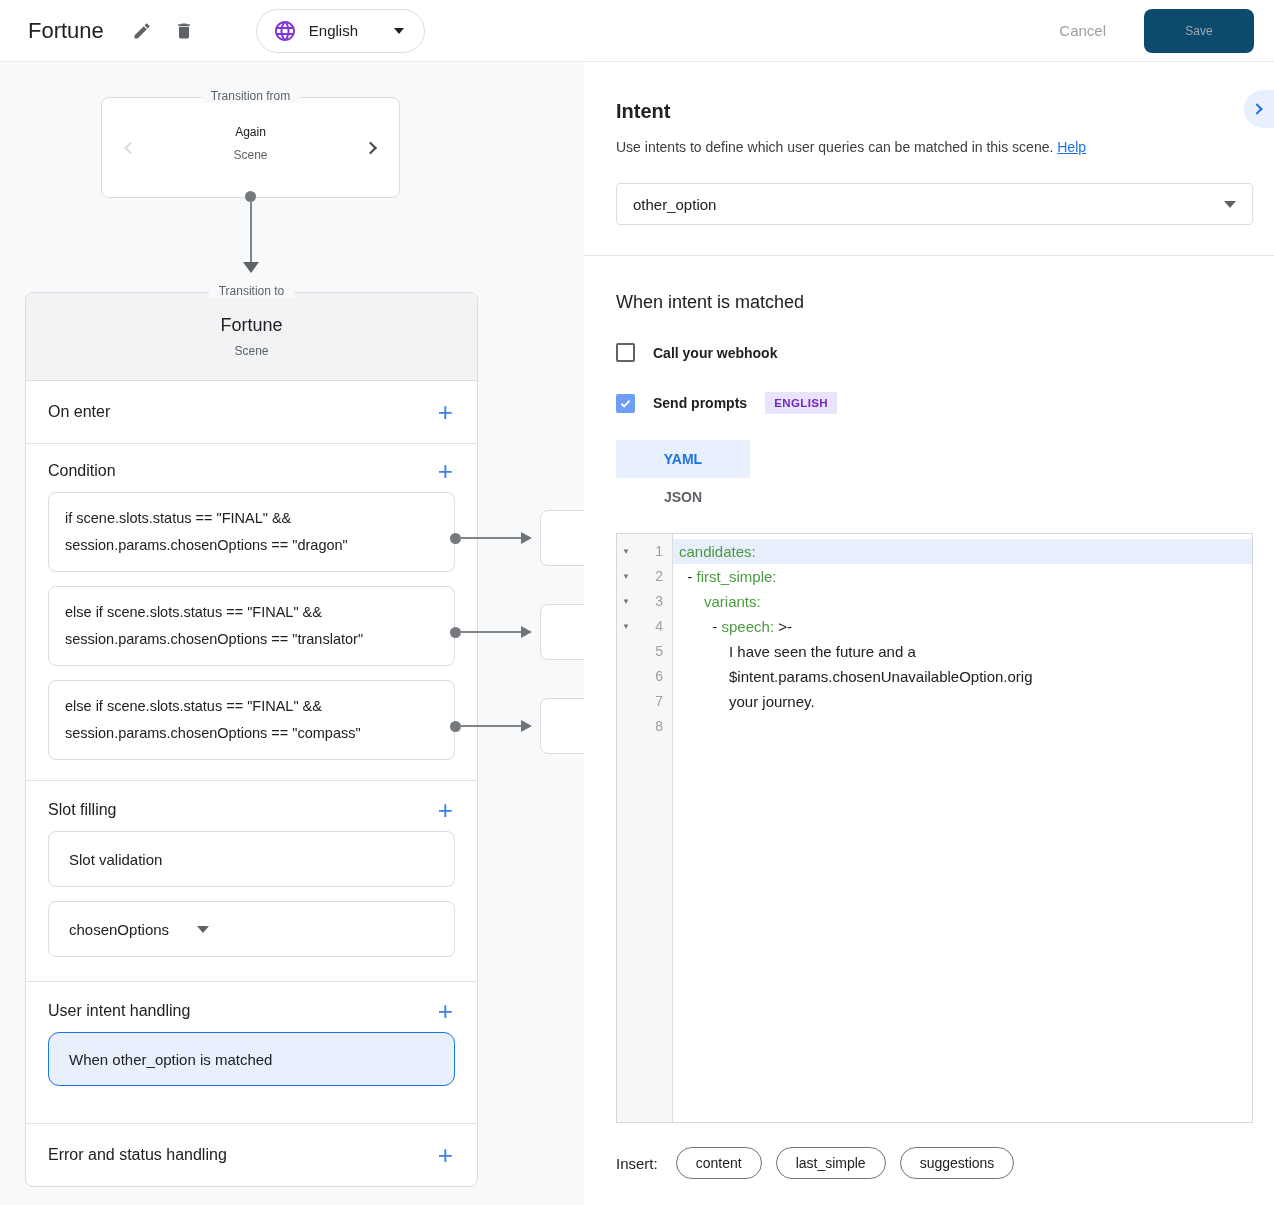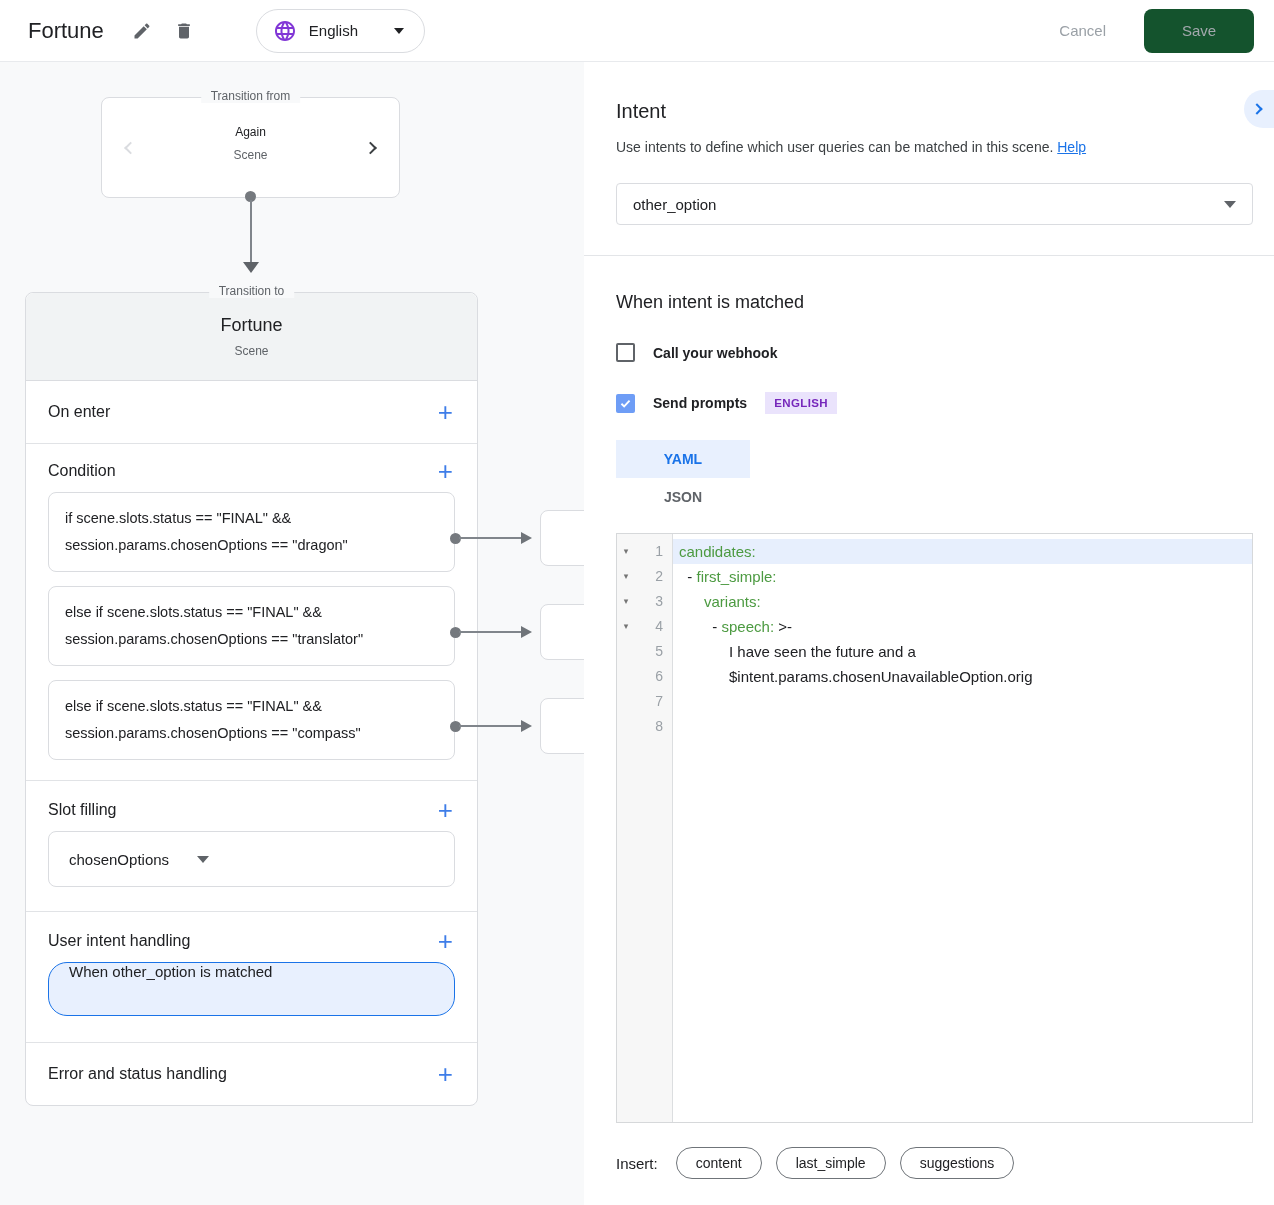--- a/index.html
+++ b/index.html
@@ -16,21 +16,21 @@
   .tb-left{display:flex;align-items:center;}
   .tb-title{font-size:22px;color:#202124;margin-right:24px;}
   .icon-btn{padding:4px;margin-right:14px;display:flex;align-items:center;}
   .lang-pill{display:flex;align-items:center;border:1px solid #dadce0;border-radius:24px;
              height:44px;padding:0 20px 0 16px;margin-left:44px;font-size:15px;color:#202124;background:#fff;}
   .lang-pill .lbl{margin-left:12px;}
   .caret{width:0;height:0;border-left:5px solid transparent;border-right:5px solid transparent;
          border-top:6px solid #202124;margin-left:36px;}
   .tb-right{display:flex;align-items:center;}
   .cancel-btn{font-size:15px;color:#9aa0a6;margin-right:38px;}
-  .save-btn{width:110px;height:44px;border-radius:8px;background:#14532d;color:#a3a8ad;font-size:15px;}
+  .save-btn{width:110px;height:44px;border-radius:8px;background:#0c4a6e;color:#a3a8ad;font-size:12px;}
 
   
   .main{display:flex;height:1143px;}
   .left-pane{position:relative;flex:none;width:584px;background:#f8f9fa;overflow:hidden;}
   .right-pane{position:relative;flex:1;background:#fff;padding-left:32px;}
 
   
   .from-card{position:absolute;left:101px;top:35px;width:299px;height:101px;background:#fff;
              border:1px solid #dadce0;border-radius:8px;}
   .legend{position:absolute;top:-9px;left:50%;transform:translateX(-50%);background:#f8f9fa;
@@ -64,36 +64,36 @@
   .cond-box{margin:0 22px 14px;border:1px solid #dadce0;border-radius:8px;background:#fff;
             padding:12px 16px;font-size:14.5px;line-height:27px;color:#202124;cursor:pointer;}
   .cond-pad{padding-bottom:6px;}
   .slot-box{margin:0 22px 14px;height:56px;border:1px solid #dadce0;border-radius:8px;background:#fff;
             display:flex;align-items:center;padding:0 20px;font-size:15px;color:#202124;cursor:pointer;}
   .tri{width:0;height:0;border-left:6px solid transparent;border-right:6px solid transparent;
        border-top:7px solid #5f6368;}
   .slot-box .tri{margin-left:28px;}
   .pad-b24{padding-bottom:10px;}
   .pad-b22{padding-bottom:22px;}
-  .sel-box{margin:0 22px 4px;height:54px;background:var(--sel-bg);border:1.5px solid var(--accent);
-           border-radius:19px;display:flex;align-items:flex-start;padding:0 20px;font-size:15px;color:#202124;cursor:pointer;}
+  .sel-box{margin:0 22px 15px;height:54px;background:var(--sel-bg);border:1.5px solid var(--accent);
+           border-radius:11px;display:flex;align-items:center;padding:0 20px;font-size:15px;color:#202124;cursor:pointer;}
 
   
   .cg-dot{position:absolute;left:450px;width:11px;height:11px;border-radius:50%;background:#75797e;}
   .cg-line{position:absolute;left:459px;width:62px;height:2px;background:#80858b;}
   .cg-arrow{position:absolute;left:521px;width:0;height:0;border-top:6px solid transparent;
             border-bottom:6px solid transparent;border-left:11px solid #6f7479;}
   .cg-box{position:absolute;left:540px;width:62px;height:56px;background:#fff;border:1px solid #dadce0;border-radius:8px;}
 
   
   .collapse-btn{position:absolute;right:0;top:28px;width:30px;height:38px;background:var(--sel-bg);
                 border-radius:19px 0 0 19px;display:flex;align-items:center;justify-content:flex-start;padding-left:9px;}
   .chev-r{width:8px;height:8px;border-top:2.5px solid var(--accent);border-right:2.5px solid var(--accent);
           transform:rotate(45deg);}
-  .panel-title{margin-top:38px;font-size:20px;font-weight:400;color:#202124;}
+  .panel-title{margin-top:38px;font-size:20px;font-weight:700;color:#202124;}
   .panel-desc{margin-top:16px;font-size:14px;color:#3c4043;}
   .link{color:var(--accent);text-decoration:underline;cursor:pointer;}
   .link.plain{text-decoration:none;}
   .select-box{margin-top:28px;margin-right:21px;height:42px;border:1px solid #dadce0;border-radius:4px;
               display:flex;align-items:center;justify-content:space-between;padding:0 16px;
               font-size:15px;color:#202124;cursor:pointer;background:#fff;}
   .divider{border-bottom:1px solid #e3e5e8;margin:30px 0 0 -32px;}
   .matched-heading{margin-top:36px;font-size:18px;font-weight:400;color:#202124;}
   .cb-row{display:flex;align-items:center;margin-top:30px;}
   .cb{width:19px;height:19px;border:2px solid #5f6368;border-radius:2px;flex:none;background:#fff;}
@@ -204,20 +204,23 @@
             </div>
           </div>
       </div>
 
       <div class="sec pad-b24">
         <div class="sec-head">
           <span class="sec-label">Slot filling</span>
           <button class="plus">+</button>
         </div>
         <div class="slot-box">
+          <span>Slot validation</span>
+        </div>
+        <div class="slot-box">
           <span>chosenOptions</span>
           <span class="tri"></span>
         </div>
       </div>
 
       <div class="sec pad-b22">
         <div class="sec-head">
           <span class="sec-label">User intent handling</span>
           <button class="plus">+</button>
         </div>
@@ -323,20 +326,21 @@
             <span class="lnum">8</span>
           </div>
         </div>
       <div class="code-area">
           <div class="c-row hl"><span class="tok-key">candidates:</span></div>
           <div class="c-row"><span>  - </span><span class="tok-key">first_simple:</span></div>
           <div class="c-row"><span>      </span><span class="tok-key">variants:</span></div>
           <div class="c-row"><span>        - </span><span class="tok-key">speech:</span><span> &gt;-</span></div>
           <div class="c-row"><span>            I have seen the future and a</span></div>
           <div class="c-row"><span>            $intent.params.chosenUnavailableOption.orig</span></div>
+          <div class="c-row"><span>            your journey.</span></div>
           <div class="c-row"></div>
         </div>
     </div>
 
     <div class="insert-row">
       <span class="insert-label">Insert:</span>
       <span><button class="chip">content</button><button class="chip">last_simple</button><button class="chip">suggestions</button></span>
     </div>
   </div>
 </div>

